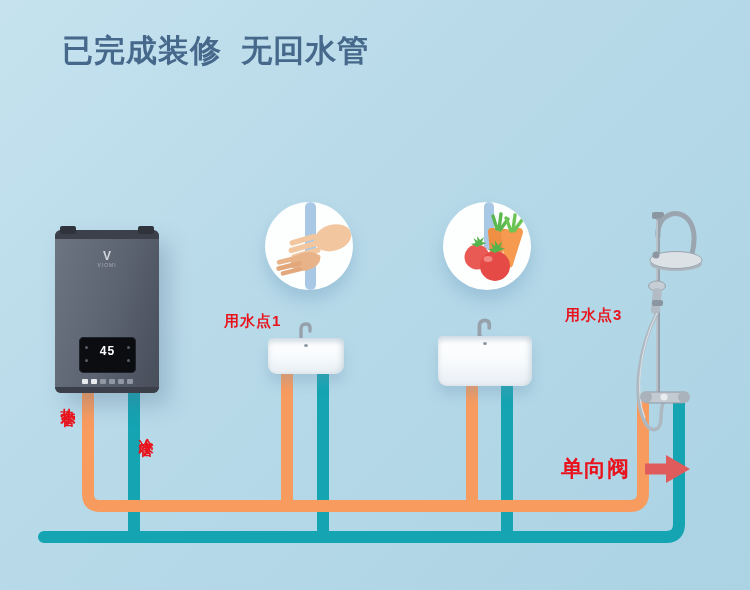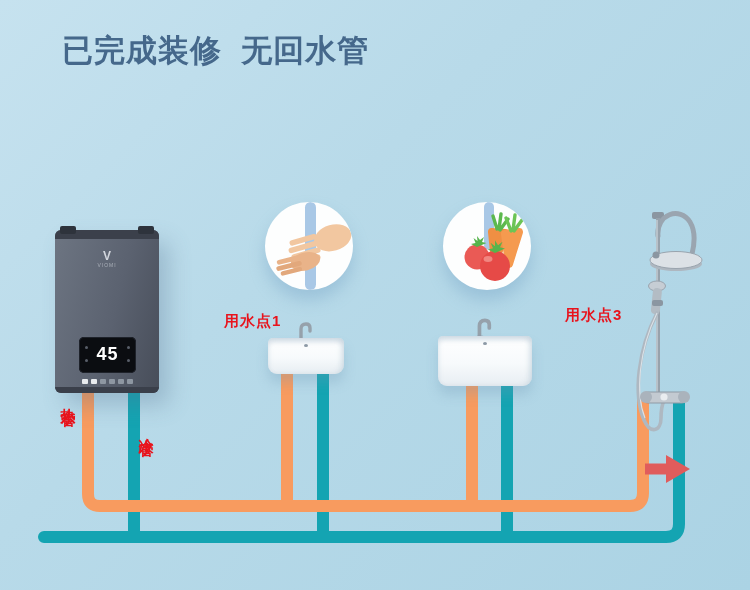--- a/index.html
+++ b/index.html
@@ -31,21 +31,21 @@
   .heater-base{position:absolute;left:0;right:0;bottom:0;height:6px;background:#3a3f4a;border-radius:0 0 6px 6px;}
   .brand{position:absolute;left:0;right:0;top:20px;text-align:center;color:#d2d6dd;}
   .brand .mark{font-size:12px;font-weight:700;line-height:12px;display:block;}
   .brand .name{font-size:5px;letter-spacing:1px;color:#aab0b9;display:block;}
   .display{
     position:absolute;left:24px;top:107px;width:57px;height:36px;background:#0b0d11;
     border-radius:5px;box-shadow:inset 0 0 0 1px #1e222a;
   }
   .temp{
     position:absolute;left:0;right:0;top:7px;text-align:center;
-    color:#ffffff;font-size:18px;font-weight:700;letter-spacing:1px;
+    color:#ffffff;font-size:12px;font-weight:700;letter-spacing:1px;
   }
   .disp-dot{position:absolute;width:3px;height:3px;border-radius:50%;background:#585e69;}
   .d1{left:6px;top:9px;} .d2{left:6px;top:22px;} .d3{right:6px;top:9px;} .d4{right:6px;top:22px;}
   .btn-row{position:absolute;left:0;right:0;top:149px;display:flex;justify-content:center;gap:3px;}
   .btn-row .b{width:6px;height:5px;border-radius:1px;background:#8e97a2;}
   .btn-row .b.lit{background:#e8ebee;}
   
   .sink{position:absolute;}
   .basin{
     position:absolute;left:0;bottom:0;width:100%;
@@ -204,14 +204,15 @@
     <rect x="43" y="192" width="44" height="11" rx="5" fill="#c3cad1" stroke="#8f9aa5" stroke-width="1"></rect>
     <circle cx="46" cy="197" r="6" fill="#aab3bc"></circle>
     <circle cx="84" cy="197" r="6" fill="#aab3bc"></circle>
     <circle cx="64" cy="197" r="3.6" fill="#e9edf0"></circle>
   </svg>
 
   <div class="rlabel vert" style="left:56px;top:396px;">热水管</div>
   <div class="rlabel vert" style="left:134px;top:426px;">冷水管</div>
   <div class="rlabel" style="left:224px;top:312px;">用水点1</div>
   <div class="rlabel" style="left:565px;top:306px;">用水点3</div>
+  <div class="rlabel valve" style="left:561px;top:454px;">单向阀</div>
 
 </div>
 
 </body></html>

